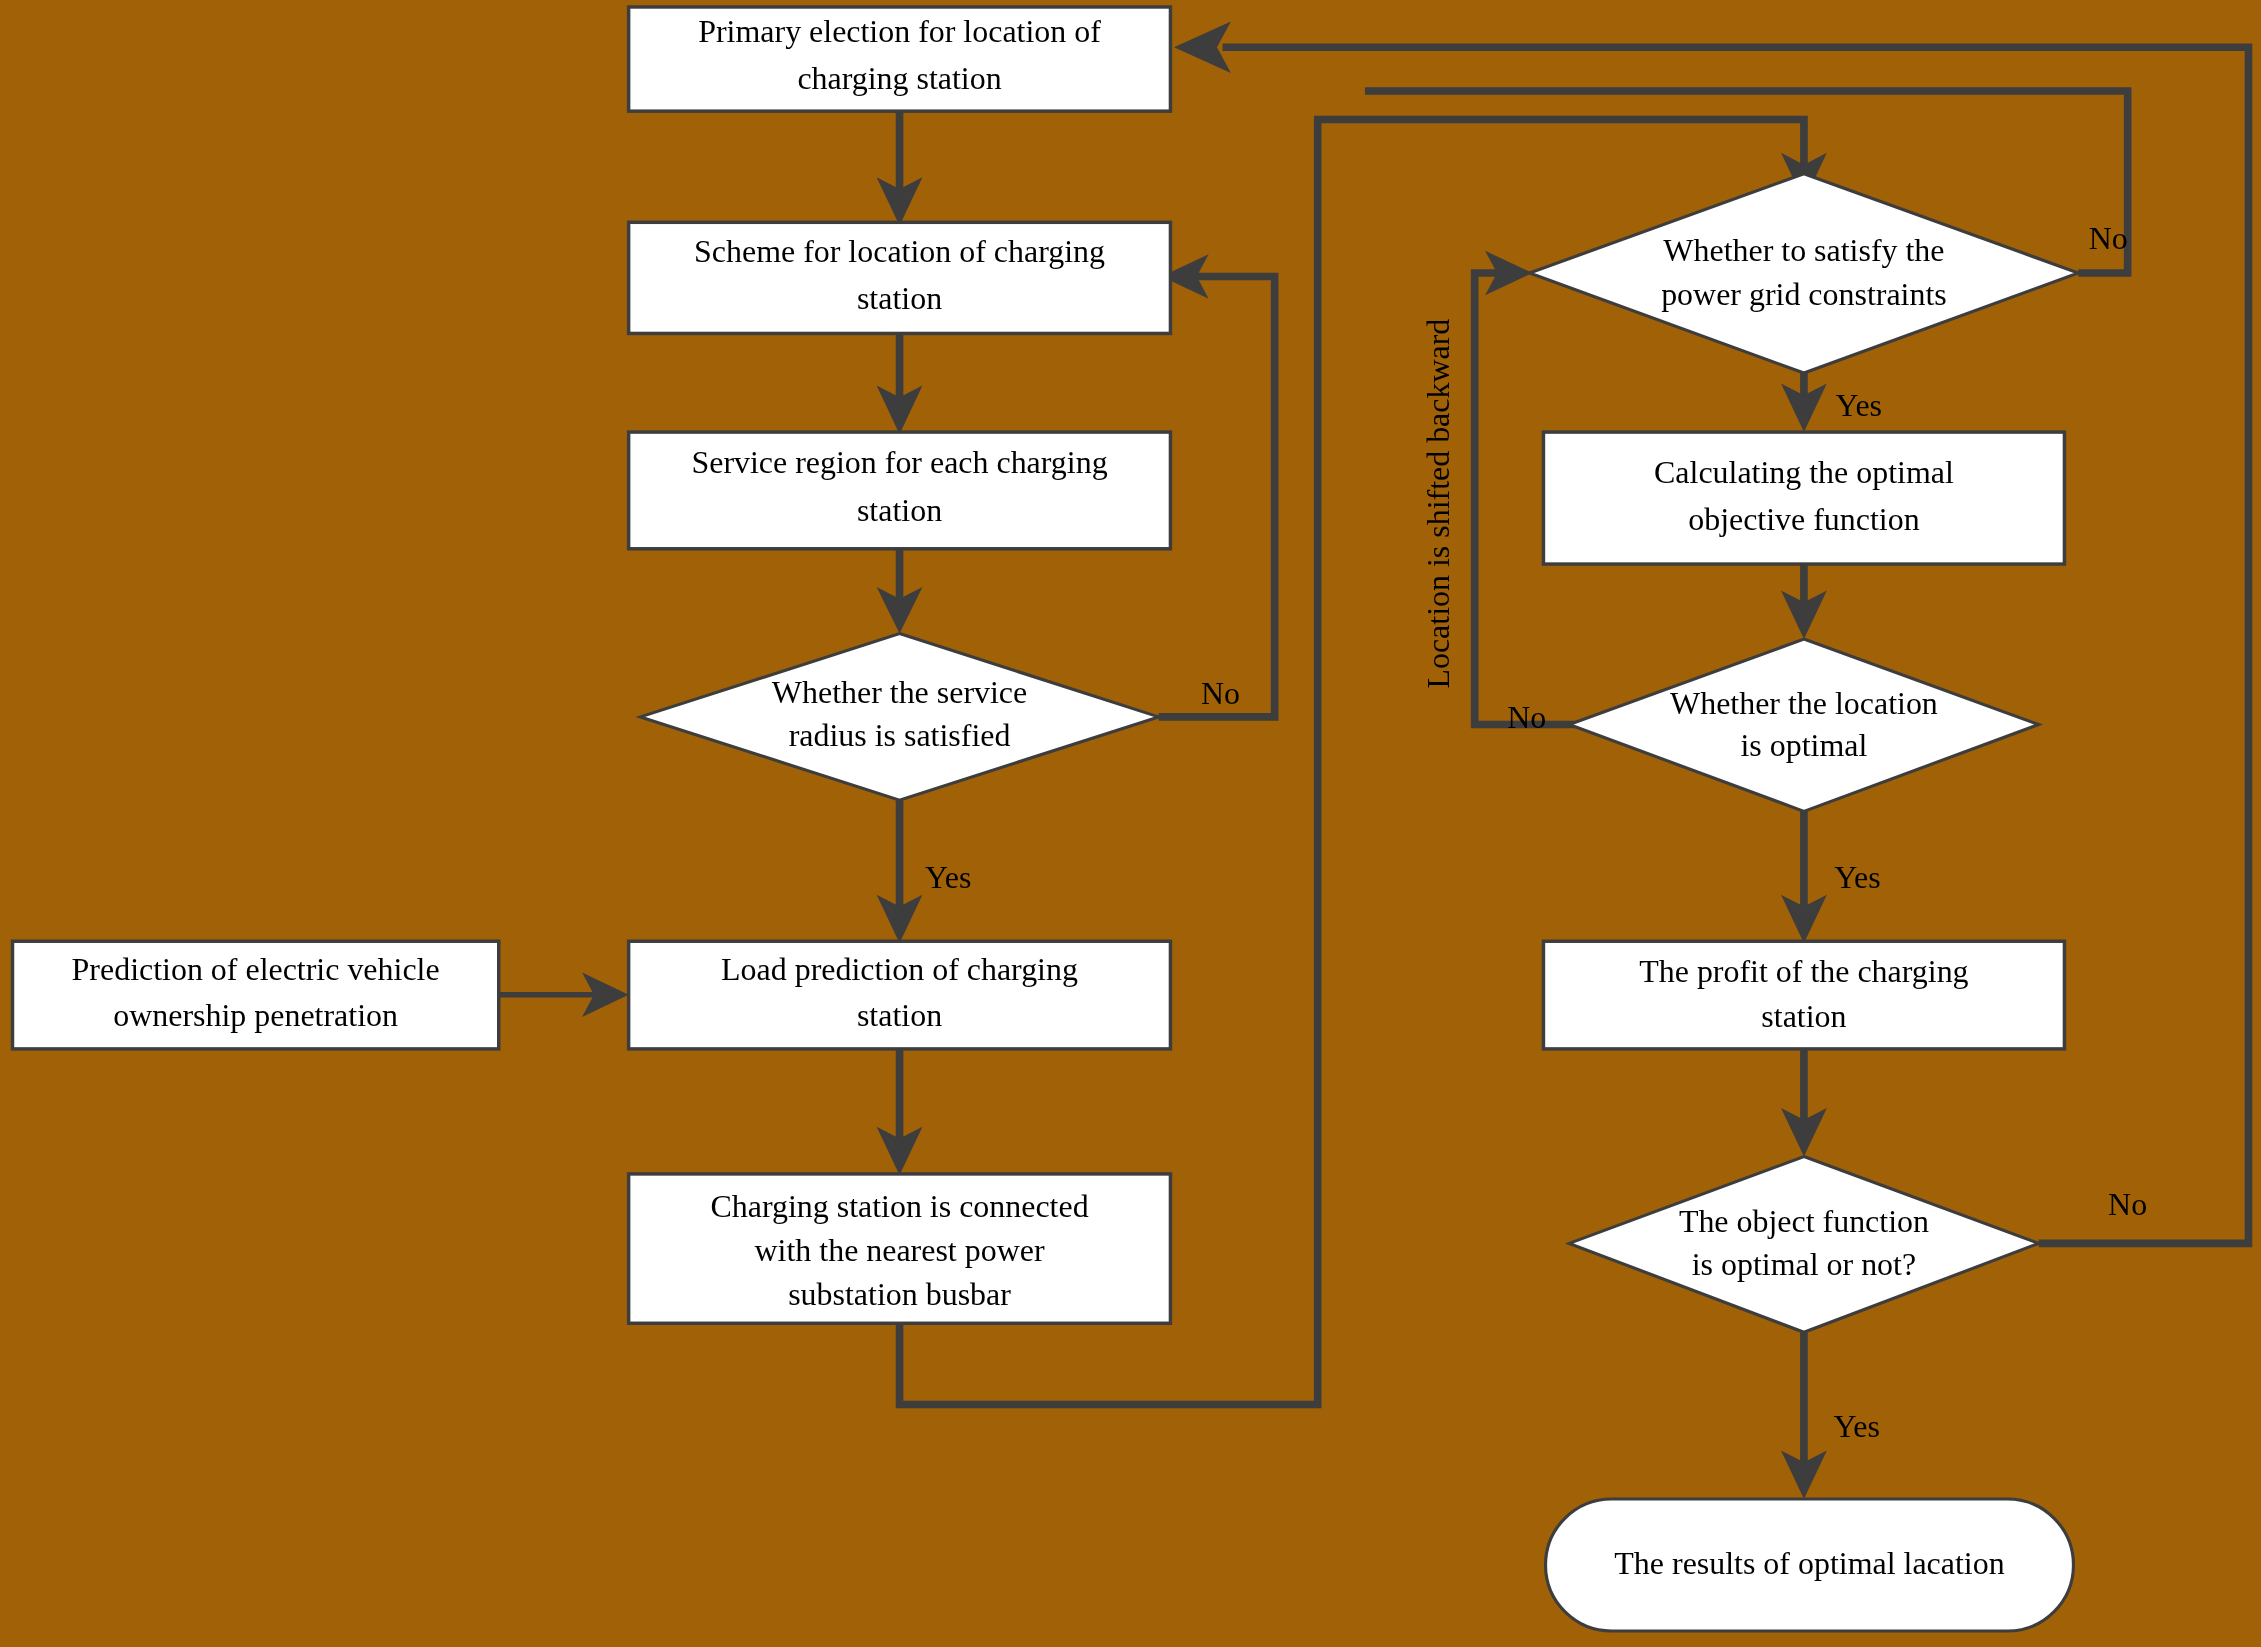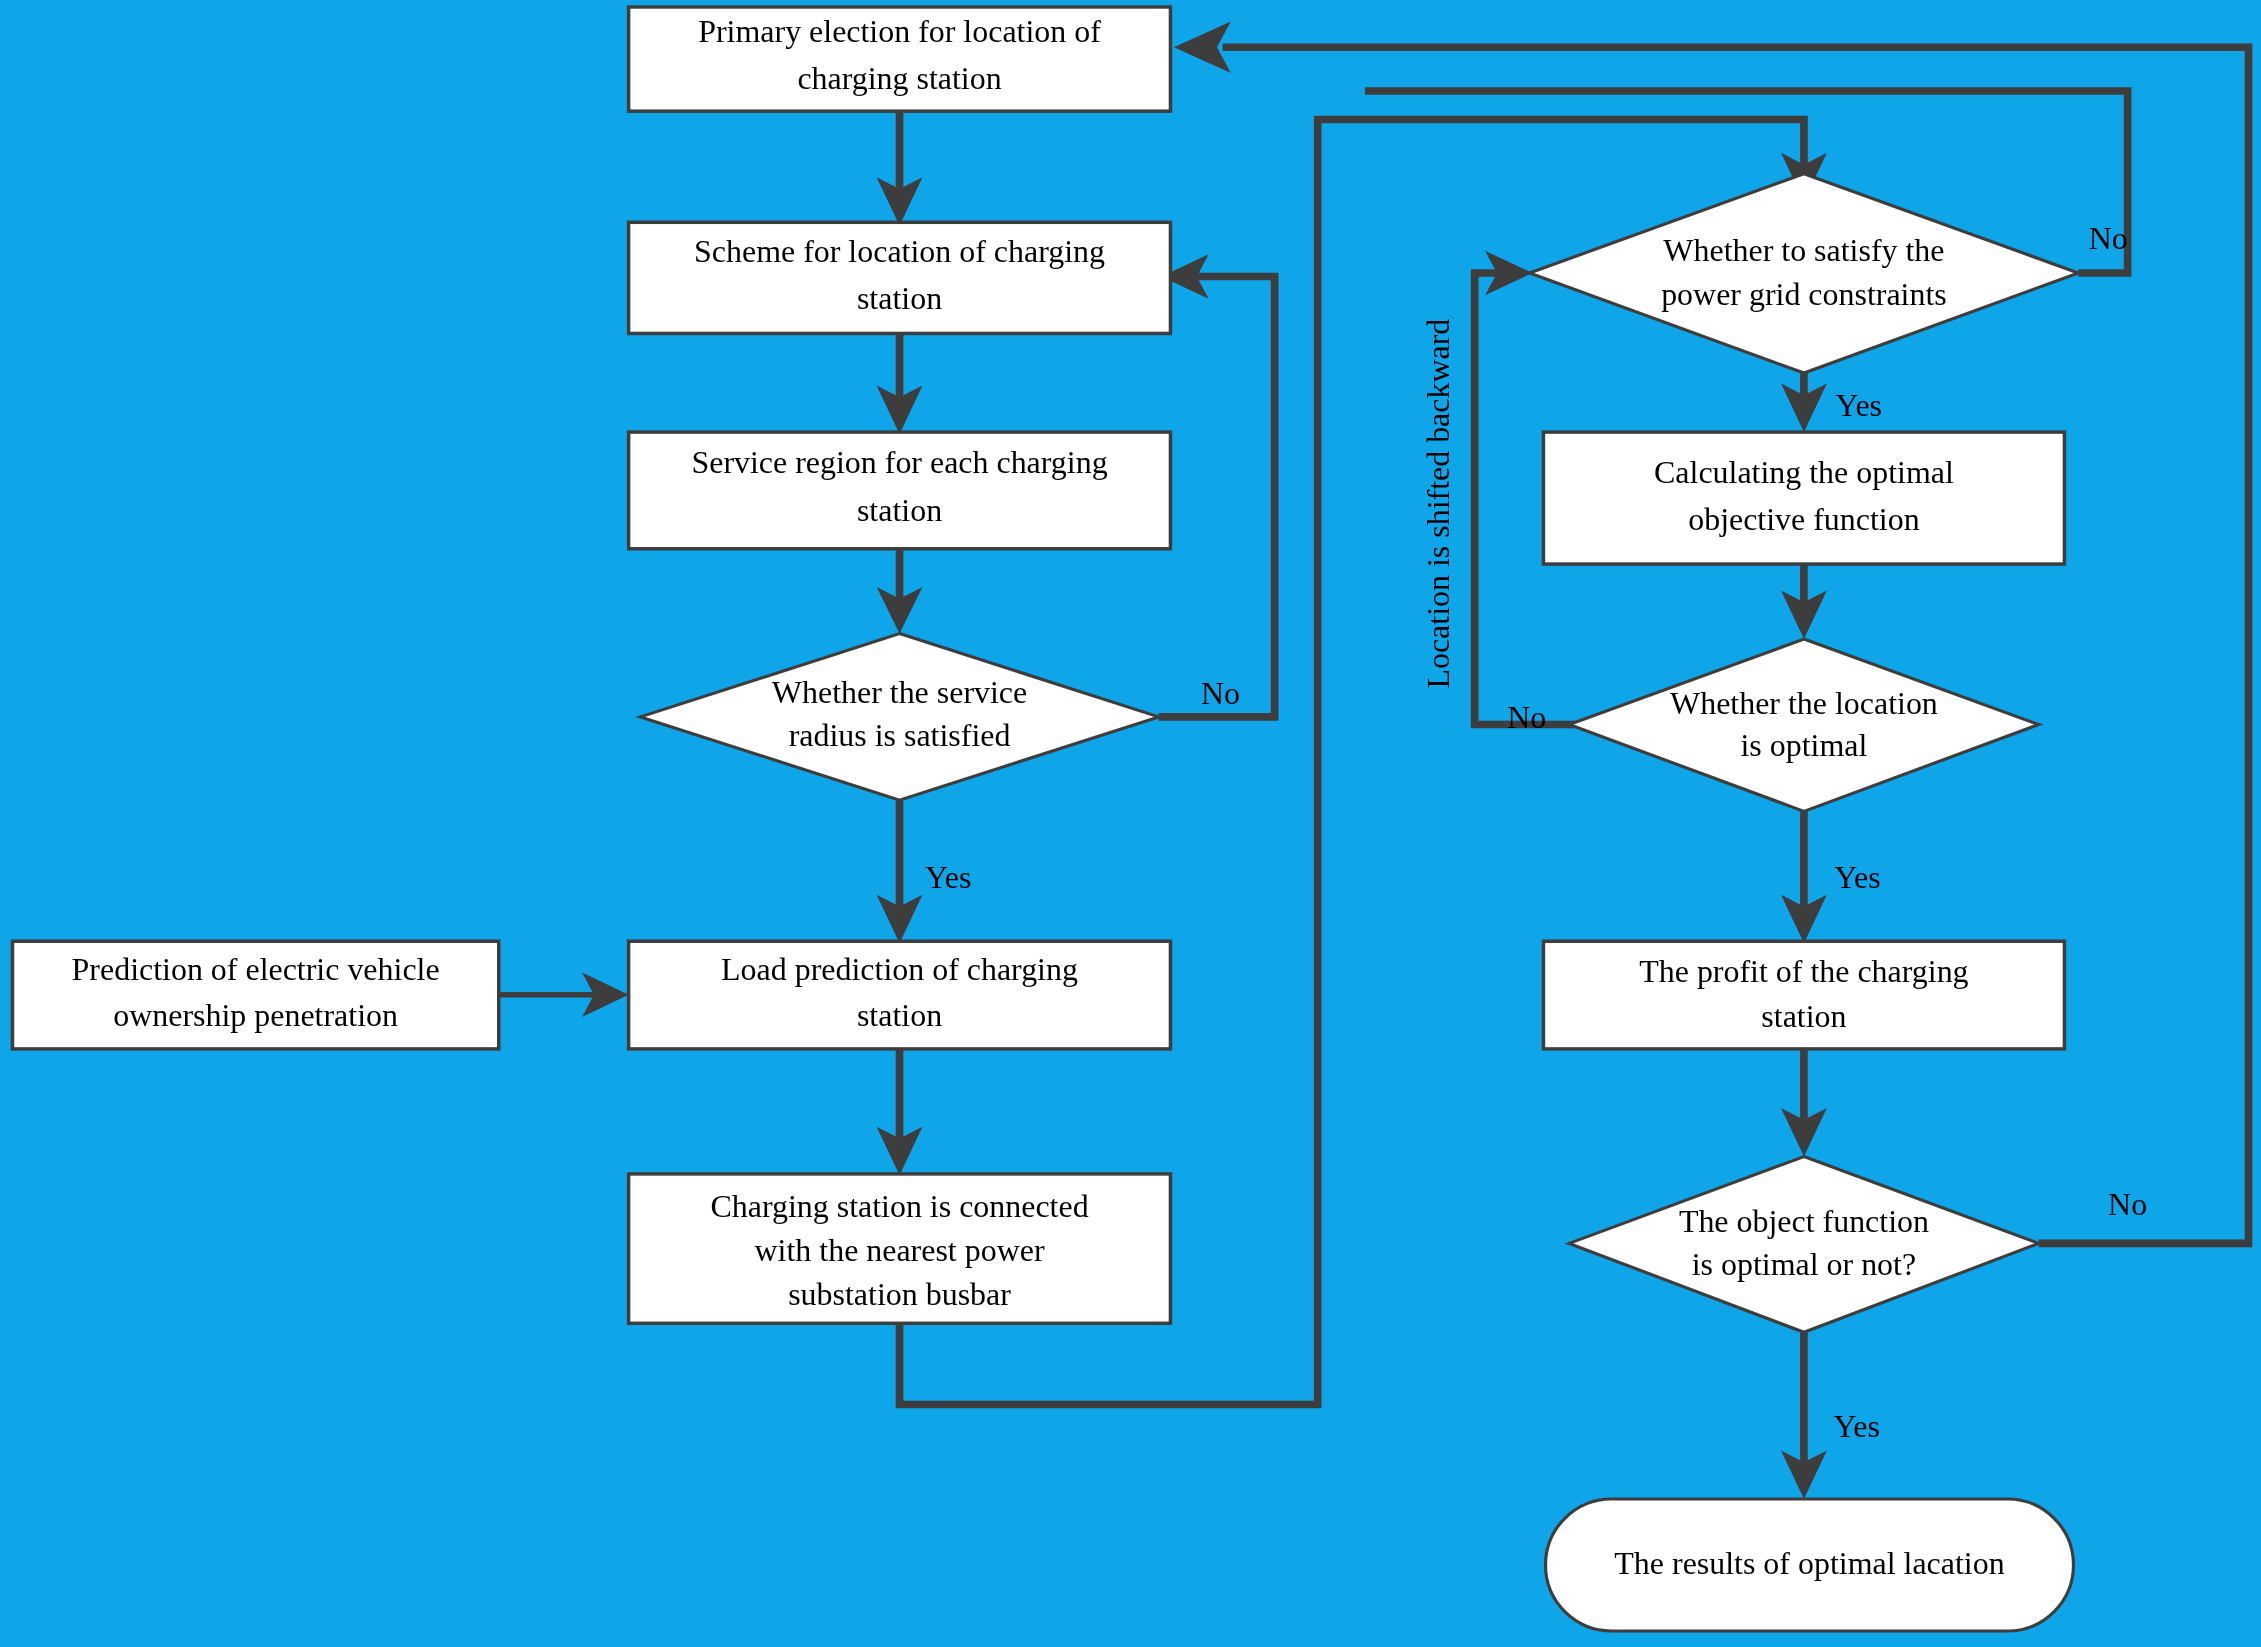--- a/index.html
+++ b/index.html
@@ -4,21 +4,21 @@
 <style>
   html, body {
     margin: 0;
     padding: 0;
     background: #ffffff;
   }
   #flowchart-root {
     position: relative;
     width: 2261px;
     height: 1647px;
-    background: #0ea5e9;
+    background: #a16207;
     font-family: "Liberation Serif", "DejaVu Serif", serif;
     overflow: hidden;
   }
   svg#flow-svg {
     position: absolute;
     top: 0;
     left: 0;
     width: 2261px;
     height: 1647px;
     display: block;

